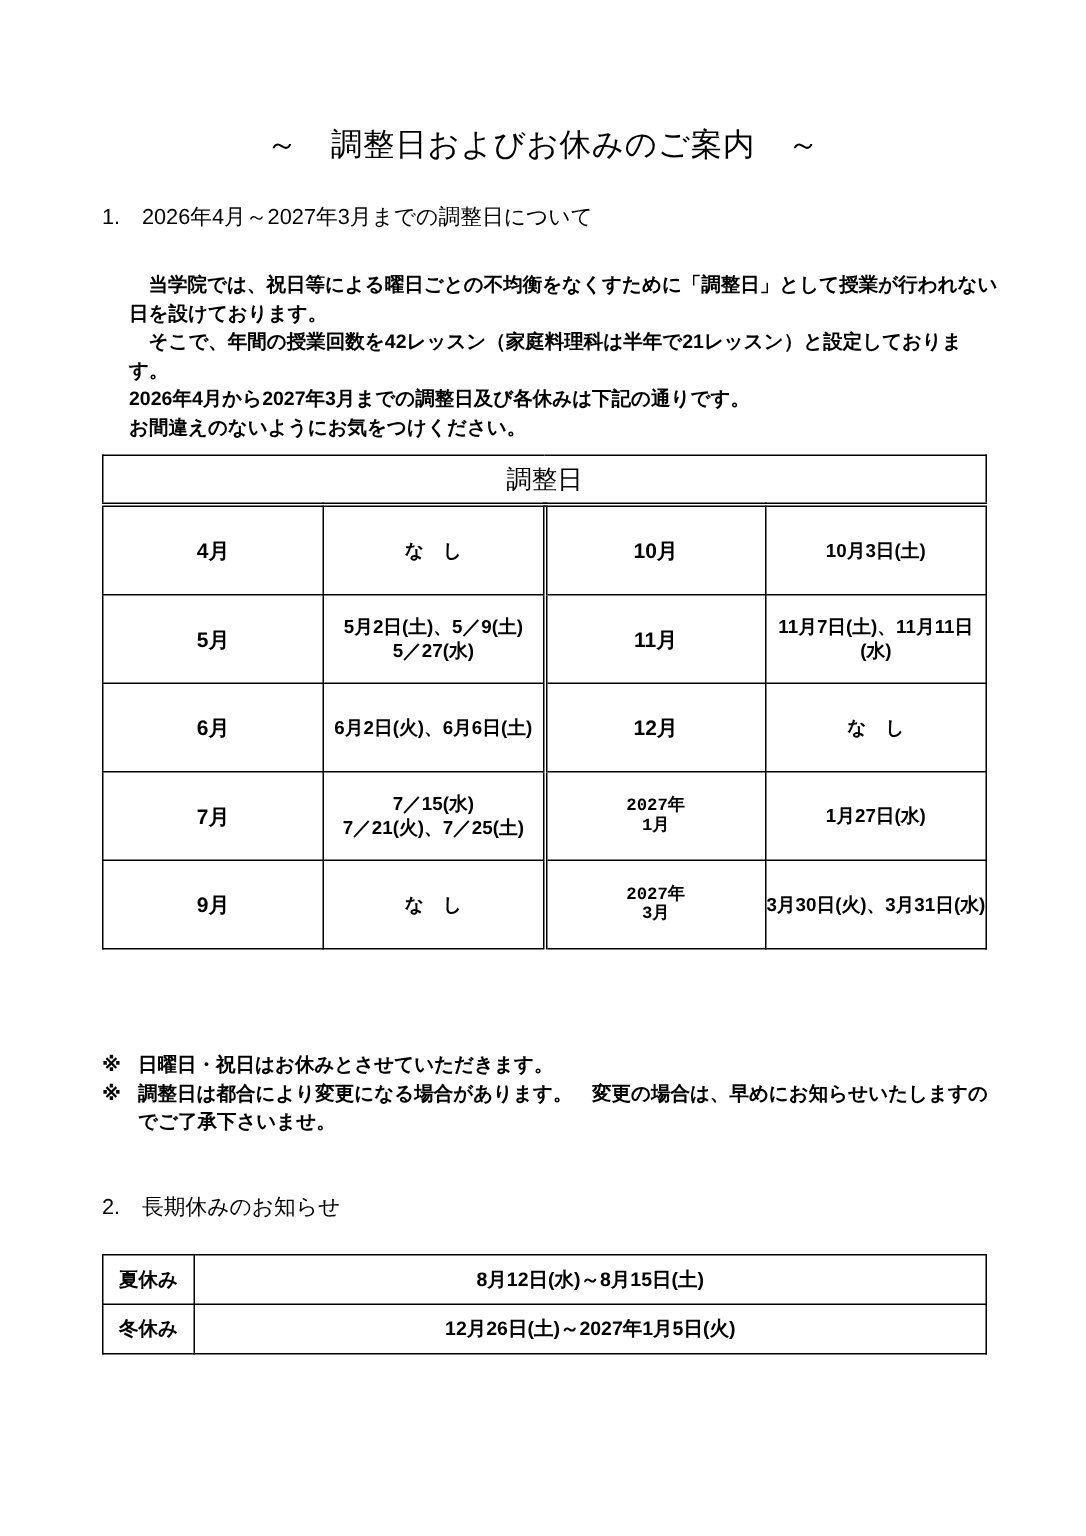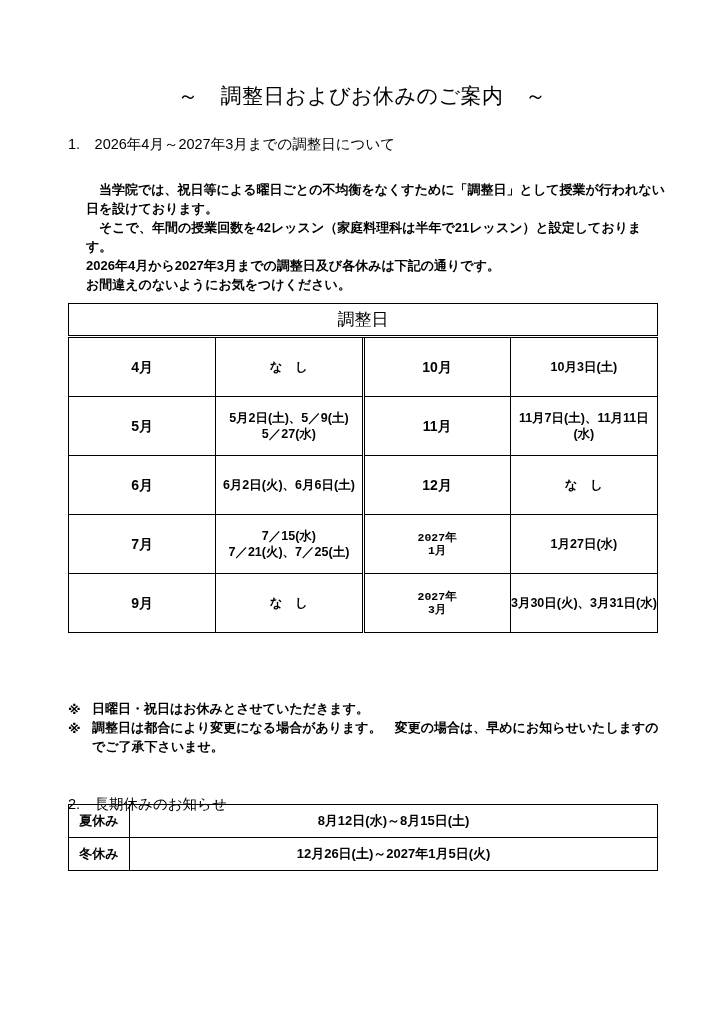--- a/index.html
+++ b/index.html
@@ -124,28 +124,27 @@
     display: flex;
     align-items: flex-start;
   }
   .note-mark {
     flex: 0 0 auto;
     width: 24px;
   }
   .note-text {
     flex: 1 1 auto;
     white-space: pre-wrap;
-    font-family: Liberation Mono, monospace;
   }
 
   
   .hol-table {
     position: absolute;
     left: 68px;
-    top: 804px;
+    top: 836px;
     width: 590px;
     border-collapse: collapse;
     table-layout: fixed;
   }
   .hol-table td {
     border: 1px solid #000000;
     height: 32px;
     padding: 0;
     text-align: center;
     vertical-align: middle;

